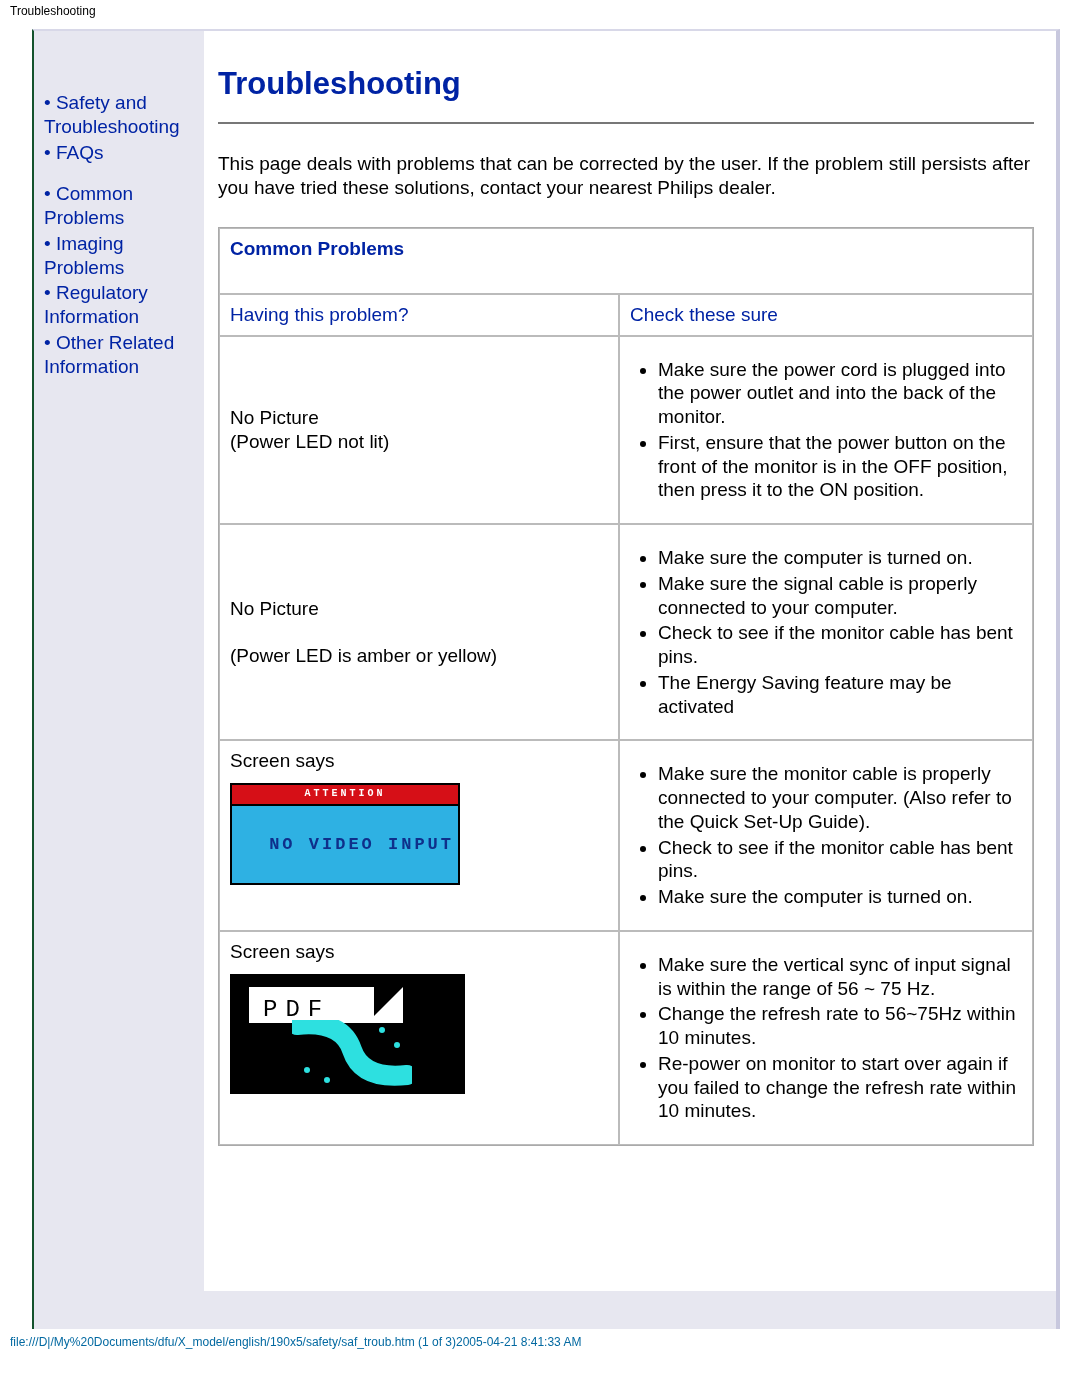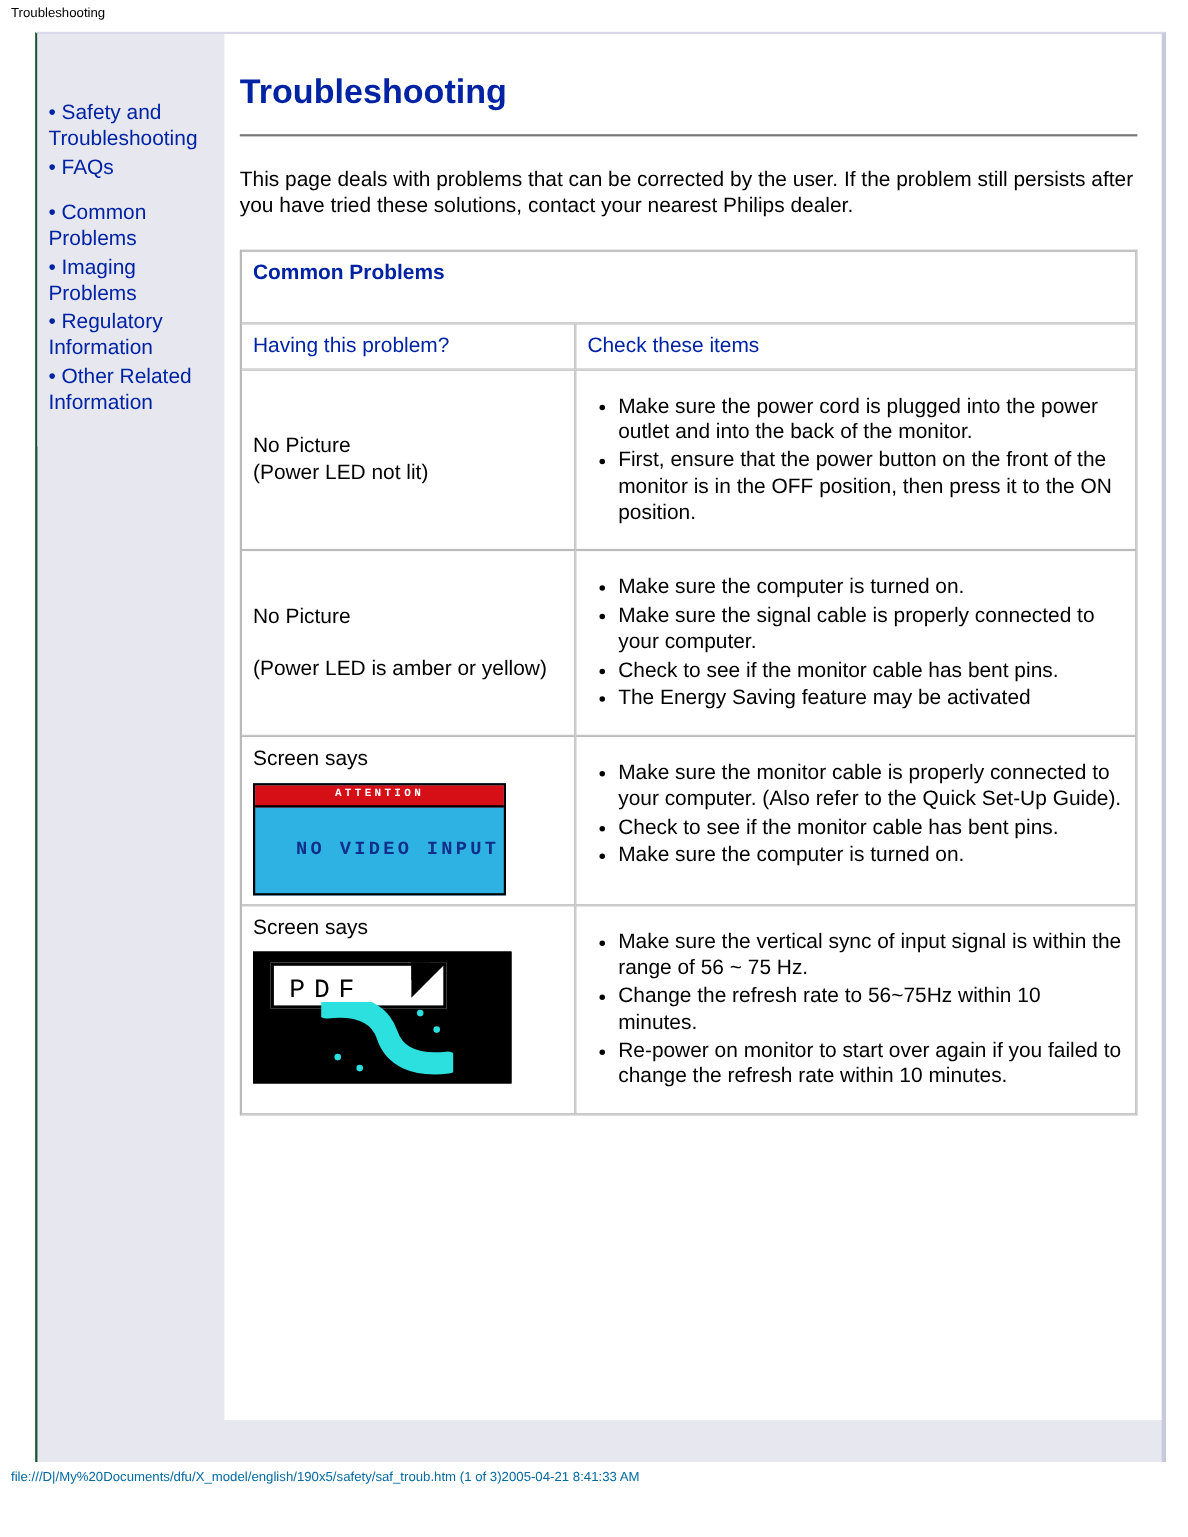--- a/index.html
+++ b/index.html
@@ -80,21 +80,21 @@
     vertical-align: top;
     text-align: left;
     background: #fff;
     font-weight: normal;
   }
   .section-title {
     color: #0023a4;
     font-weight: bold;
   }
   .colhead { color: #0023a4; }
-  .problem-cell { width: 304px; vertical-align: middle !important; margin-top: 36px; }
+  .problem-cell { width: 400px; vertical-align: middle !important; margin-top: 36px; }
   .check-cell ul { margin: 13px 0; padding-left: 28px; }
   .check-cell li { list-style: disc; margin-bottom: 2px; }
   .attn-box {
     width: 230px;
     border: 2px solid #000;
     margin-top: 10px;
     background: #2eb1e3;
     font-family: Liberation Mono, monospace;
   }
   .attn-head {
@@ -171,21 +171,21 @@
       <hr class="divider">
       <p class="intro">This page deals with problems that can be corrected by the user. If the problem still persists after you have tried these solutions, contact your nearest Philips dealer.</p>
 
       <table class="trouble">
         <tbody>
             <tr>
           <td colspan="2"><span class="section-title">Common Problems</span><br>&nbsp;</td>
         </tr>
         <tr>
           <th class="problem-cell"><span class="colhead">Having this problem?</span></th>
-          <th><span class="colhead">Check these items</span></th>
+          <th><span class="colhead">Check these sure</span></th>
         </tr>
 
         <tr>
           <td class="problem-cell">
             <span>No Picture</span><br>
             <span>(Power LED not lit)</span>
           </td>
           <td class="check-cell">
             <ul>
               <li>Make sure the power cord is plugged into the power outlet and into the back of the monitor.</li>

